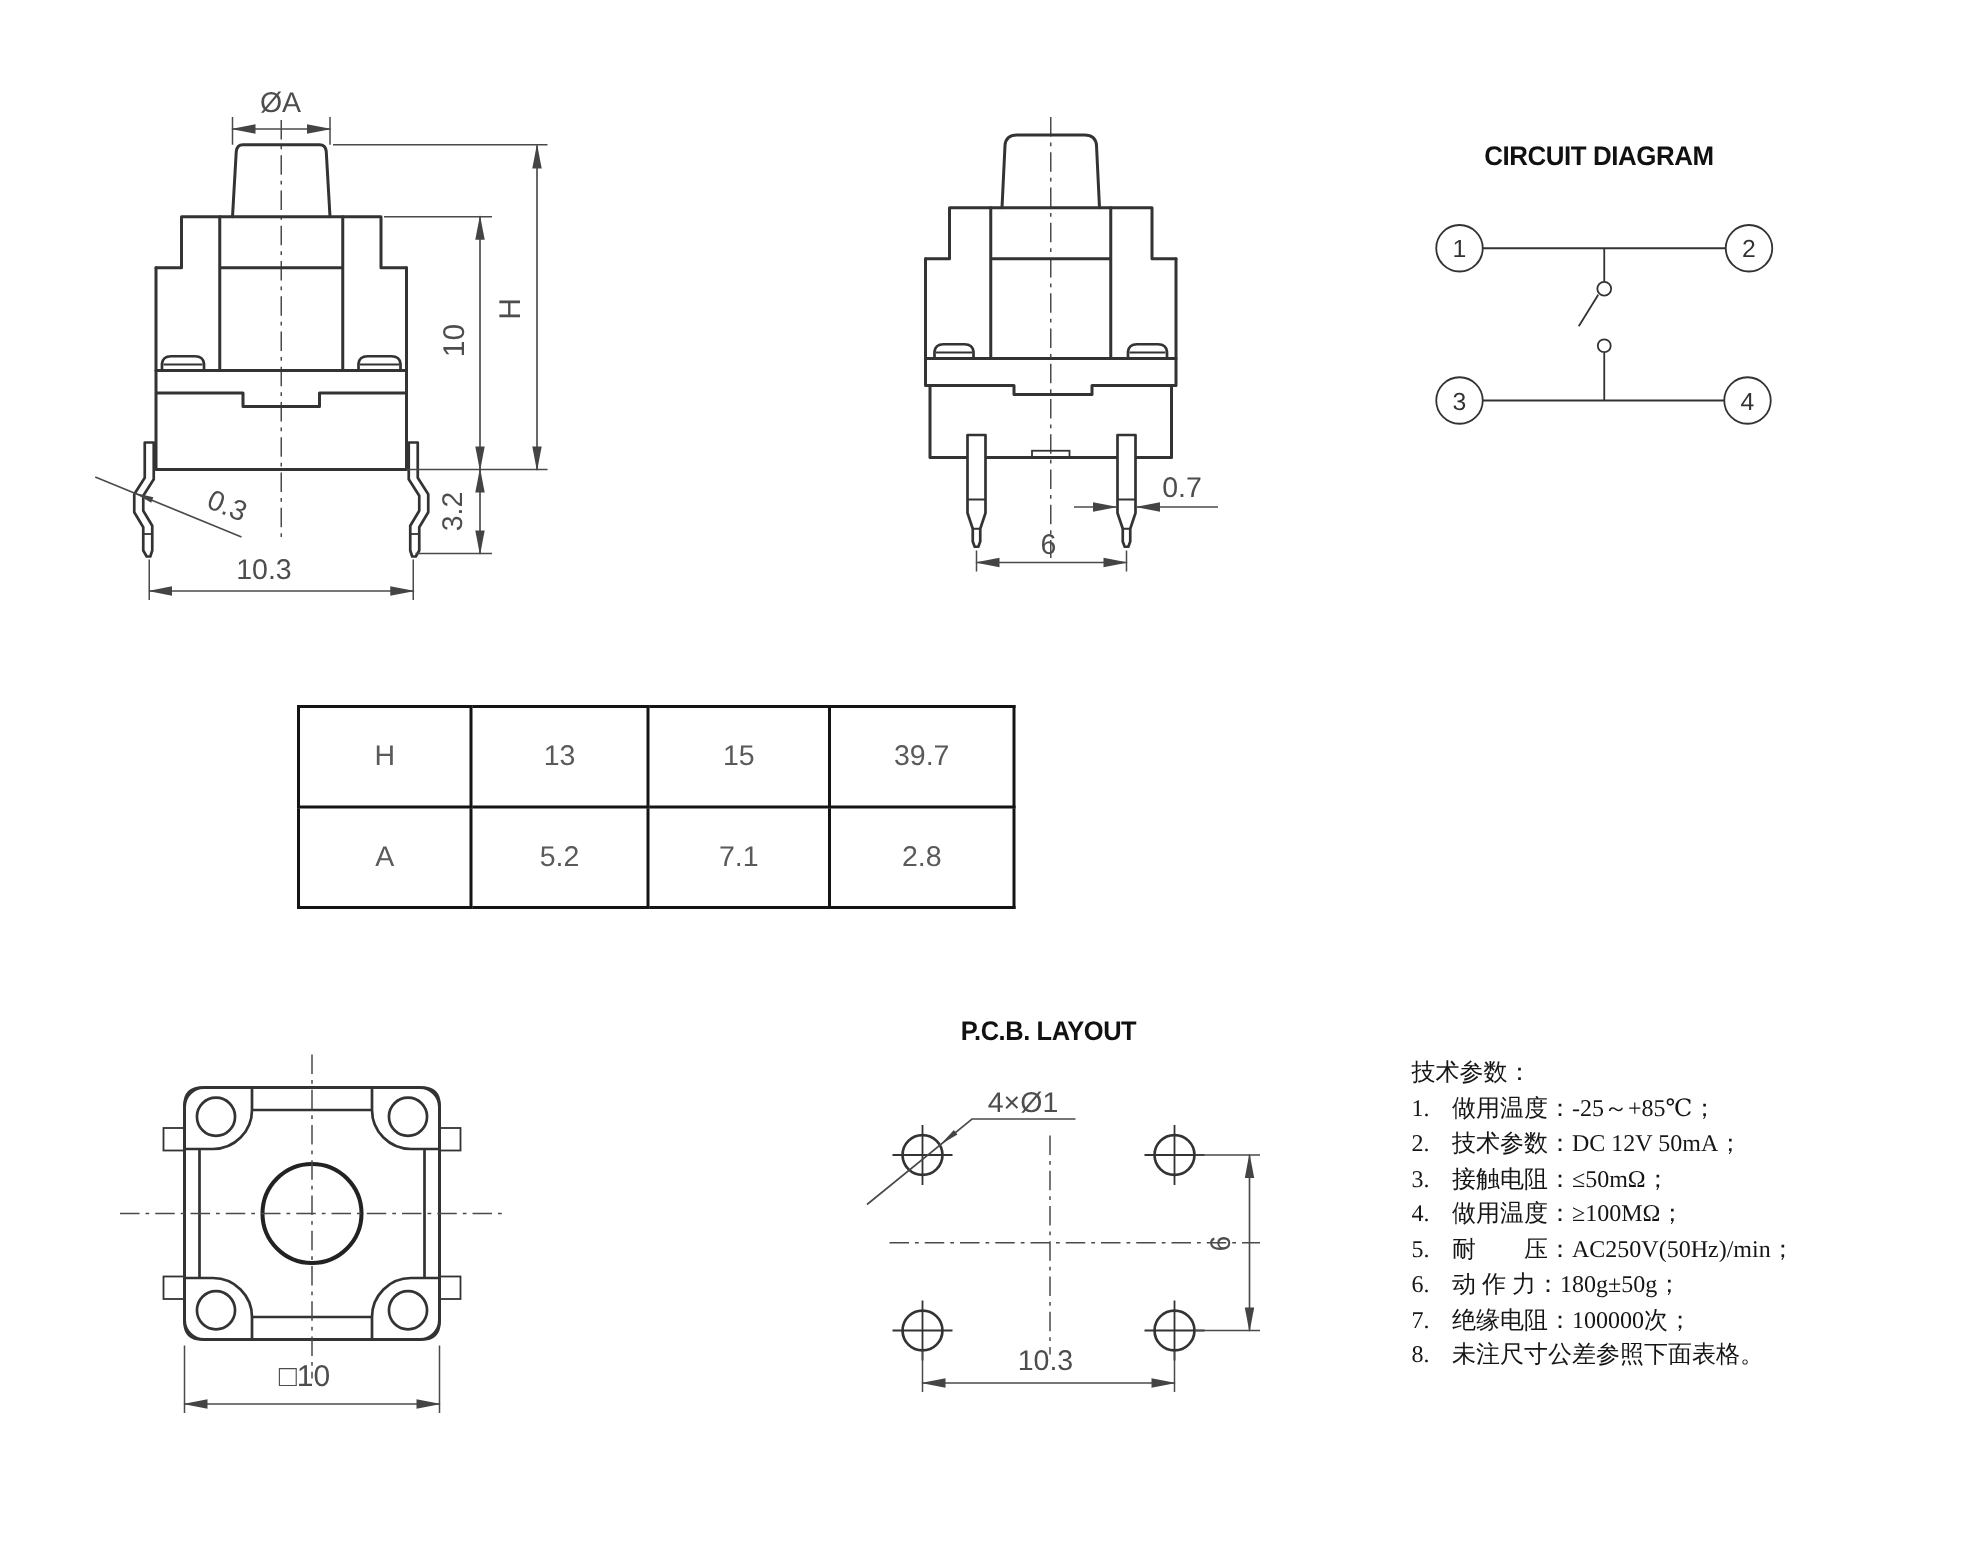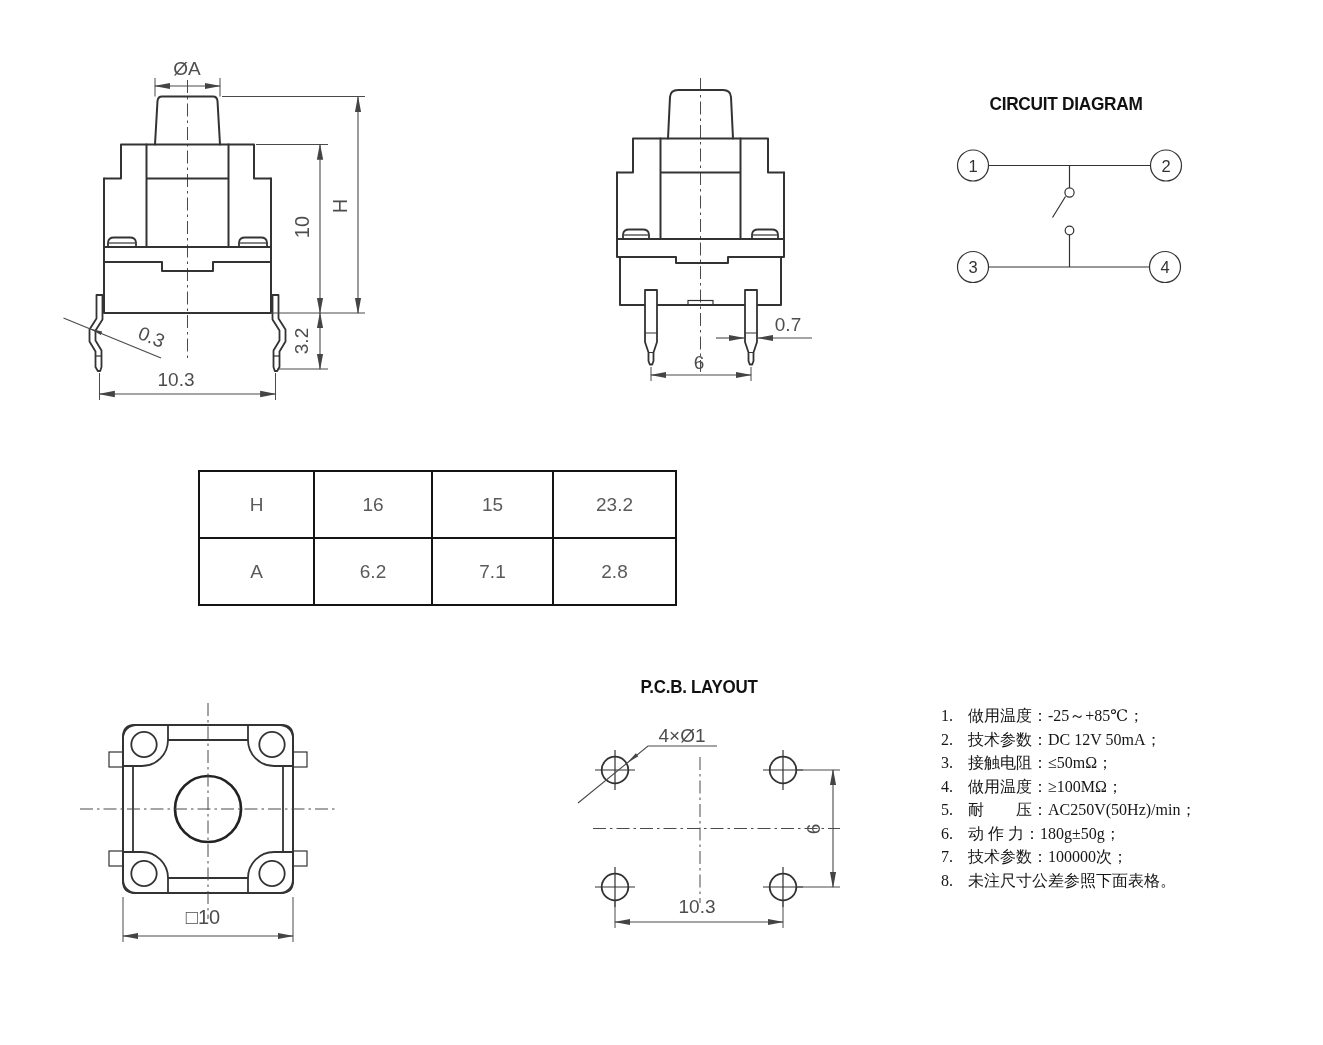--- a/index.html
+++ b/index.html
@@ -206,34 +206,35 @@
   <table class="spec-table">
     <colgroup>
       <col style="width:115px">
         <col style="width:118px">
         <col style="width:121px">
         <col style="width:123px">
     </colgroup>
     <tbody>
       <tr>
         <td>H</td>
-        <td>16</td>
+        <td>13</td>
         <td>15</td>
-        <td>23.2</td>
+        <td>39.7</td>
       </tr>
       <tr>
         <td>A</td>
-        <td>6.2</td>
+        <td>5.2</td>
         <td>7.1</td>
         <td>2.8</td>
       </tr>
     </tbody>
   </table>
 
   <div class="tech">
+    <div class="tech-heading">技术参数：</div>
     <div class="tech-row">
       <span class="tech-num">1.</span>
       <span class="tech-text">做用温度：-25～+85℃；</span>
     </div>
     <div class="tech-row">
       <span class="tech-num">2.</span>
       <span class="tech-text">技术参数：DC 12V 50mA；</span>
     </div>
     <div class="tech-row">
       <span class="tech-num">3.</span>
@@ -246,21 +247,21 @@
     <div class="tech-row">
       <span class="tech-num">5.</span>
       <span class="tech-text">耐　　压：AC250V(50Hz)/min；</span>
     </div>
     <div class="tech-row">
       <span class="tech-num">6.</span>
       <span class="tech-text">动 作 力：180g±50g；</span>
     </div>
     <div class="tech-row">
       <span class="tech-num">7.</span>
-      <span class="tech-text">技术参数：100000次；</span>
+      <span class="tech-text">绝缘电阻：100000次；</span>
     </div>
     <div class="tech-row">
       <span class="tech-num">8.</span>
       <span class="tech-text">未注尺寸公差参照下面表格。</span>
     </div>
   </div>
 
 </div>
 
 </body></html>

